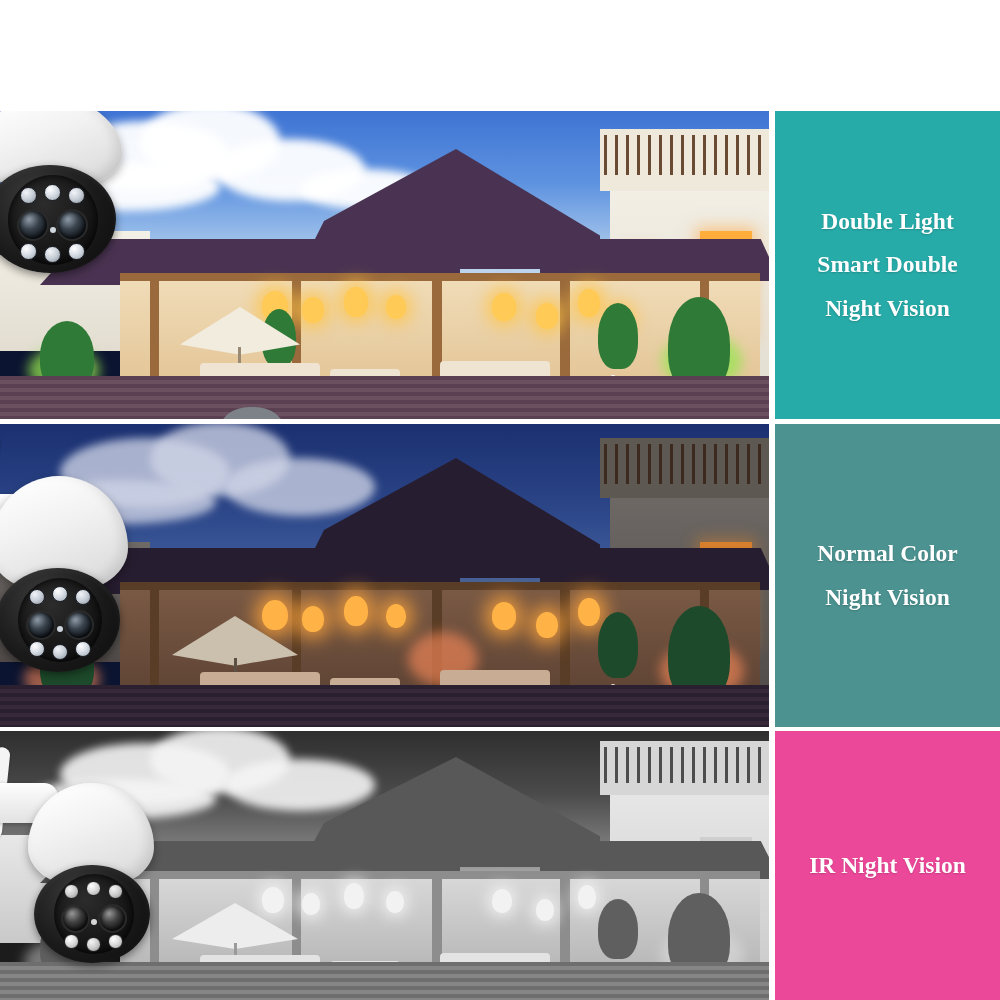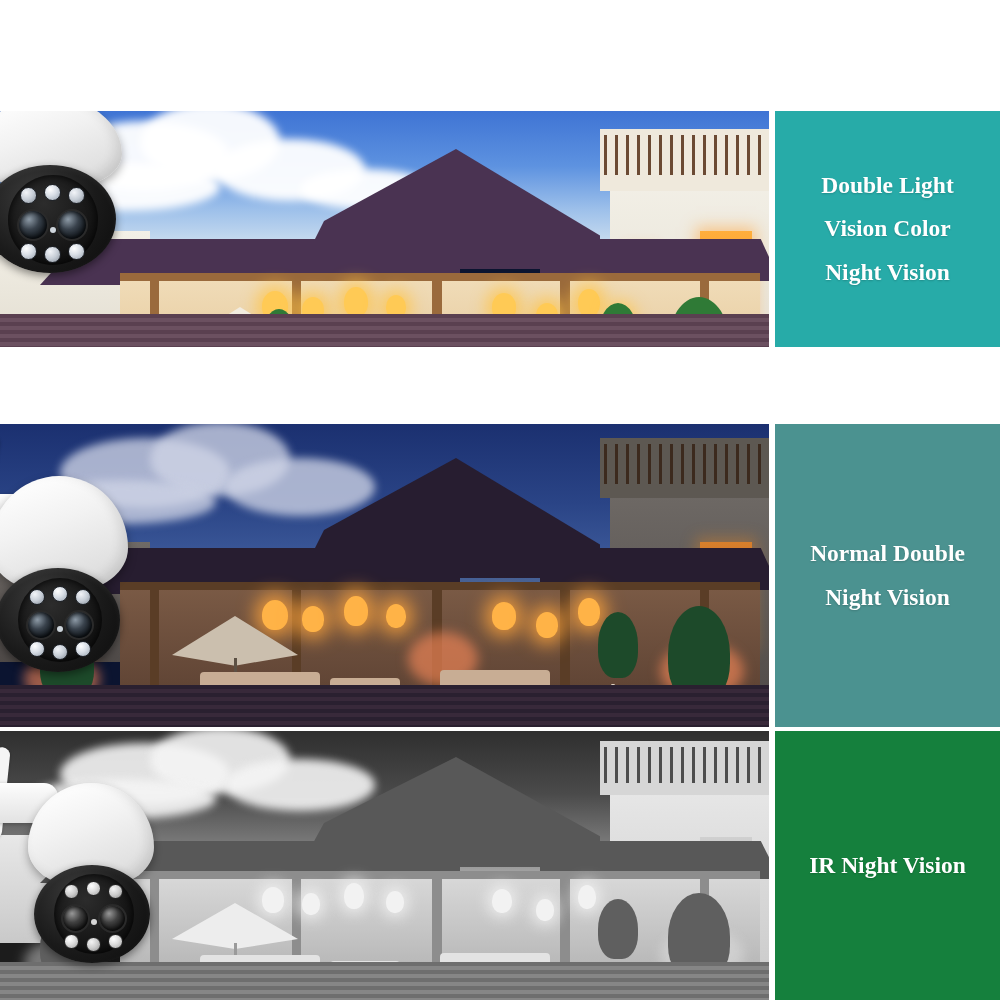--- a/index.html
+++ b/index.html
@@ -25,21 +25,21 @@
     color:#ffffff; font-weight:bold; font-size:23.5px;
     font-family:"Liberation Sans", sans-serif;
     transform:scaleX(0.965); transform-origin:center;
     white-space:nowrap; line-height:1.05;
     text-shadow:0 1px 1px rgba(0,0,0,0.10);
   }
 
   
   .rows { position:absolute; left:0; top:106px; width:1000px; height:894px; }
   .row { position:absolute; left:0; width:1000px; display:flex; background:#ffffff; }
-  .row-1 { top:5px;   height:236px; }
+  .row-1 { top:5px;   height:308px; }
   .row-2 { top:318px; height:303px; }
   .row-3 { top:625px; height:269px; }
 
   .scene {
     position:relative; width:775px; height:100%;
     overflow:hidden; background:#0b1430;
     border-right:6px solid #ffffff;
   }
   .label-panel {
     position:relative; width:225px; height:100%;
@@ -285,21 +285,21 @@
               <div class="cam-led" style="left:12px; top:68px; width:17px; height:17px;"></div>
               <div class="cam-led cam-ir" style="left:36px; top:71px; width:17px; height:17px;"></div>
               <div class="cam-led" style="left:60px; top:68px; width:17px; height:17px;"></div>
             </div>
           </div>
         </div>
       </div>
 
       <div class="label-panel" style="background:#27aba8;">
         <div class="label-line">Double Light</div>
-        <div class="label-line">Vision Color</div>
+        <div class="label-line">Smart Double</div>
         <div class="label-line">Night Vision</div>
       </div>
     </div>
 
     <div class="row row-2">
       <div class="scene">
         <div class="art">
           <div class="sky sky-dusk"></div>
           <div class="cloud cl-dusk" style="left:60px;  top:14px; width:170px; height:70px;"></div>
           <div class="cloud cl-dusk" style="left:150px; top:-2px; width:140px; height:74px;"></div>
@@ -379,21 +379,21 @@
               <div class="cam-dot" style="left:39px; top:48px; width:6px; height:6px;"></div>
               <div class="cam-led" style="left:11px; top:63px; width:16px; height:16px;"></div>
               <div class="cam-led cam-ir" style="left:34px; top:66px; width:16px; height:16px;"></div>
               <div class="cam-led" style="left:57px; top:63px; width:16px; height:16px;"></div>
             </div>
           </div>
         </div>
       </div>
 
       <div class="label-panel" style="background:#4b9290;">
-        <div class="label-line">Normal Double</div>
+        <div class="label-line">Normal Color</div>
         <div class="label-line">Night Vision</div>
       </div>
     </div>
 
     <div class="row row-3">
       <div class="scene" style="background:#1c1c1c;">
         <div class="art" style="filter:grayscale(1);">
           <div class="sky sky-ir"></div>
           <div class="cloud cl-ir" style="left:60px;  top:12px; width:170px; height:62px;"></div>
           <div class="cloud cl-ir" style="left:150px; top:-4px; width:140px; height:66px;"></div>
@@ -471,19 +471,19 @@
               <div class="cam-lens" style="left:44px; top:30px; width:29px; height:29px;"></div>
               <div class="cam-dot" style="left:37px; top:45px; width:6px; height:6px;"></div>
               <div class="cam-led" style="left:10px; top:60px; width:15px; height:15px;"></div>
               <div class="cam-led cam-ir" style="left:32px; top:63px; width:15px; height:15px;"></div>
               <div class="cam-led" style="left:54px; top:60px; width:15px; height:15px;"></div>
             </div>
           </div>
         </div>
       </div>
 
-      <div class="label-panel" style="background:#15803d;">
+      <div class="label-panel" style="background:#ec4899;">
         <div class="label-line">IR  Night Vision</div>
       </div>
     </div>
 
   </div>
 </div>
 
 </body></html>

